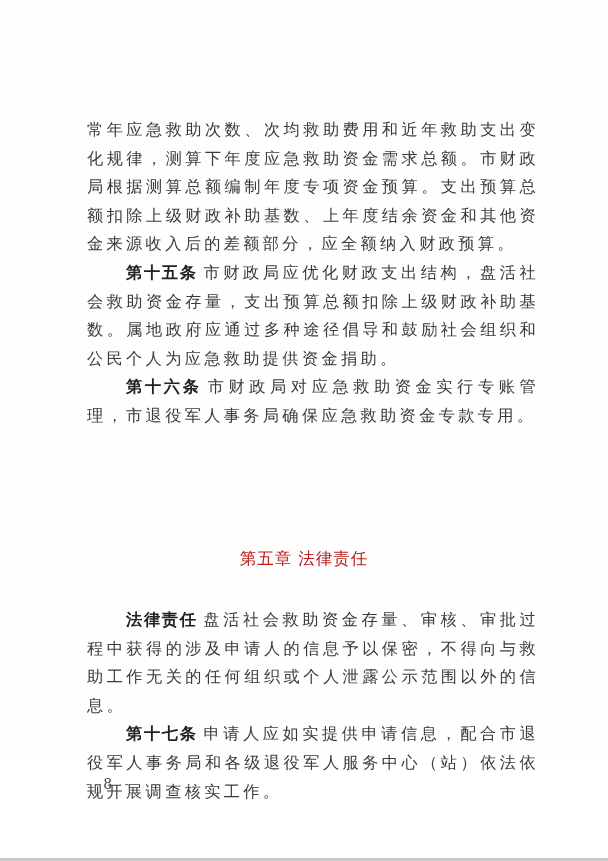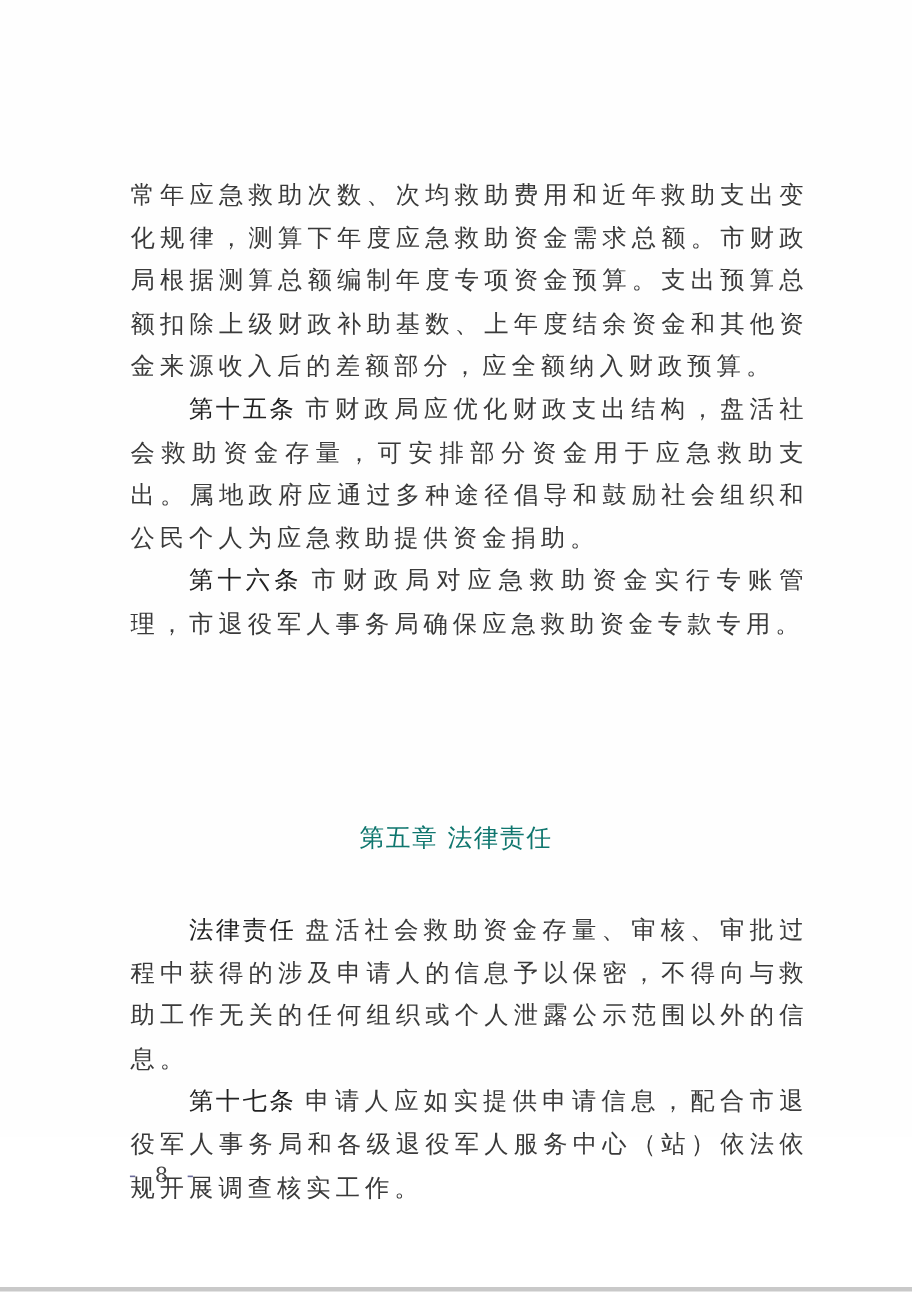--- a/index.html
+++ b/index.html
@@ -39,37 +39,37 @@
       text-align-last: left;
     }
     .para {
       margin: 0;
       padding: 0;
     }
     .indent {
       text-indent: 39px;
     }
     .article-no {
-      font-weight: normal;
+      font-weight: bold;
       color: #222;
       font-family: "DejaVu Sans", "Liberation Sans", sans-serif;
       letter-spacing: 1.5px;
       margin-right: 6px;
       margin-top: 45px;
     }
     .chapter-title {
       position: absolute;
       top: 548px;
       left: 0;
       width: 608px;
       text-align: center;
       font-family: "DejaVu Sans", "Liberation Sans", sans-serif;
       font-size: 16.5px;
       letter-spacing: 1px;
-      color: #0f766e;
+      color: #b91c1c;
     }
     .page-number {
       position: absolute;
       top: 776px;
       left: 86px;
       font-size: 14px;
       color: #444;
       letter-spacing: 4px;
       font-family: "DejaVu Serif", "Liberation Serif", serif;
     }
@@ -78,21 +78,21 @@
 </head>
 <body>
 
 <div class="page">
 
   <div class="text-block" style="top:116px;">
     <p class="para">
       <span>常年应急救助次数、次均救助费用和近年救助支出变化规律，测算下年度应急救助资金需求总额。市财政局根据测算总额编制年度专项资金预算。支出预算总额扣除上级财政补助基数、上年度结余资金和其他资金来源收入后的差额部分，应全额纳入财政预算。</span>
     </p>
     <p class="para indent">
-      <span class="article-no">第十五条</span><span>市财政局应优化财政支出结构，盘活社会救助资金存量，可安排部分资金用于应急救助支出。属地政府应通过多种途径倡导和鼓励社会组织和公民个人为应急救助提供资金捐助。</span>
+      <span class="article-no">第十五条</span><span>市财政局应优化财政支出结构，盘活社会救助资金存量，支出预算总额扣除上级财政补助基数。属地政府应通过多种途径倡导和鼓励社会组织和公民个人为应急救助提供资金捐助。</span>
     </p>
     <p class="para indent">
       <span class="article-no">第十六条</span><span>市财政局对应急救助资金实行专账管理，市退役军人事务局确保应急救助资金专款专用。</span>
     </p>
   </div>
 
   <div class="chapter-title">第五章  法律责任</div>
 
   <div class="text-block" style="top:606px;">
     <p class="para indent">

